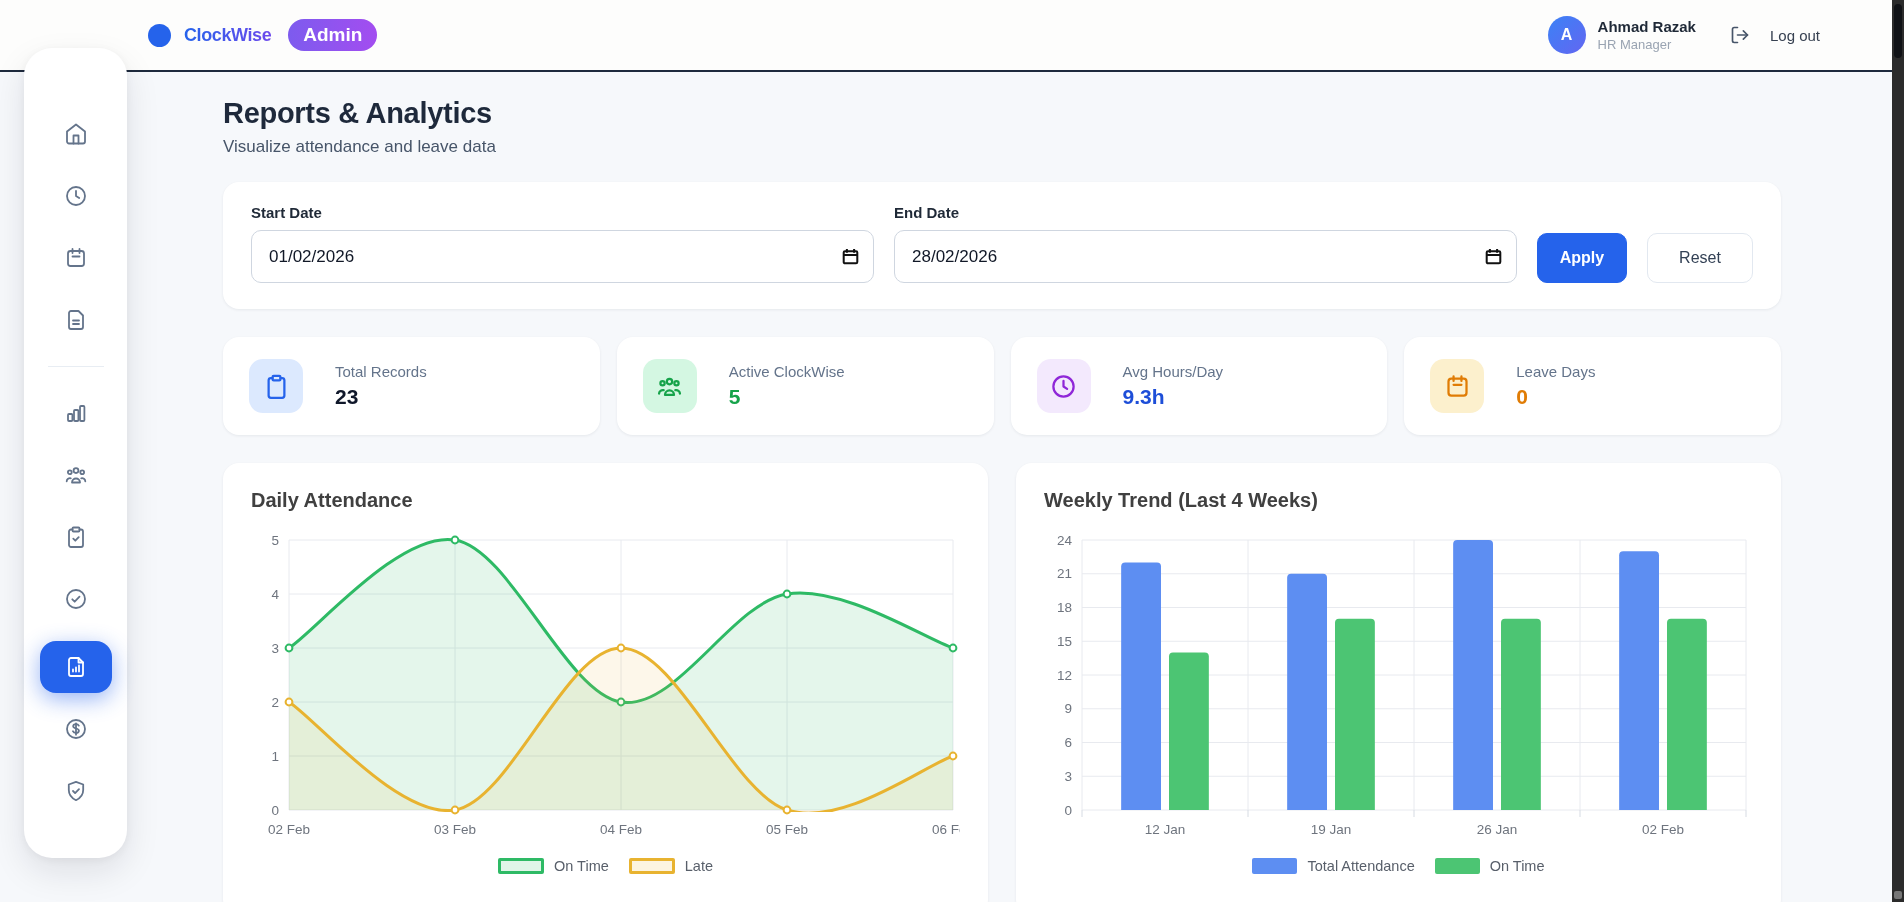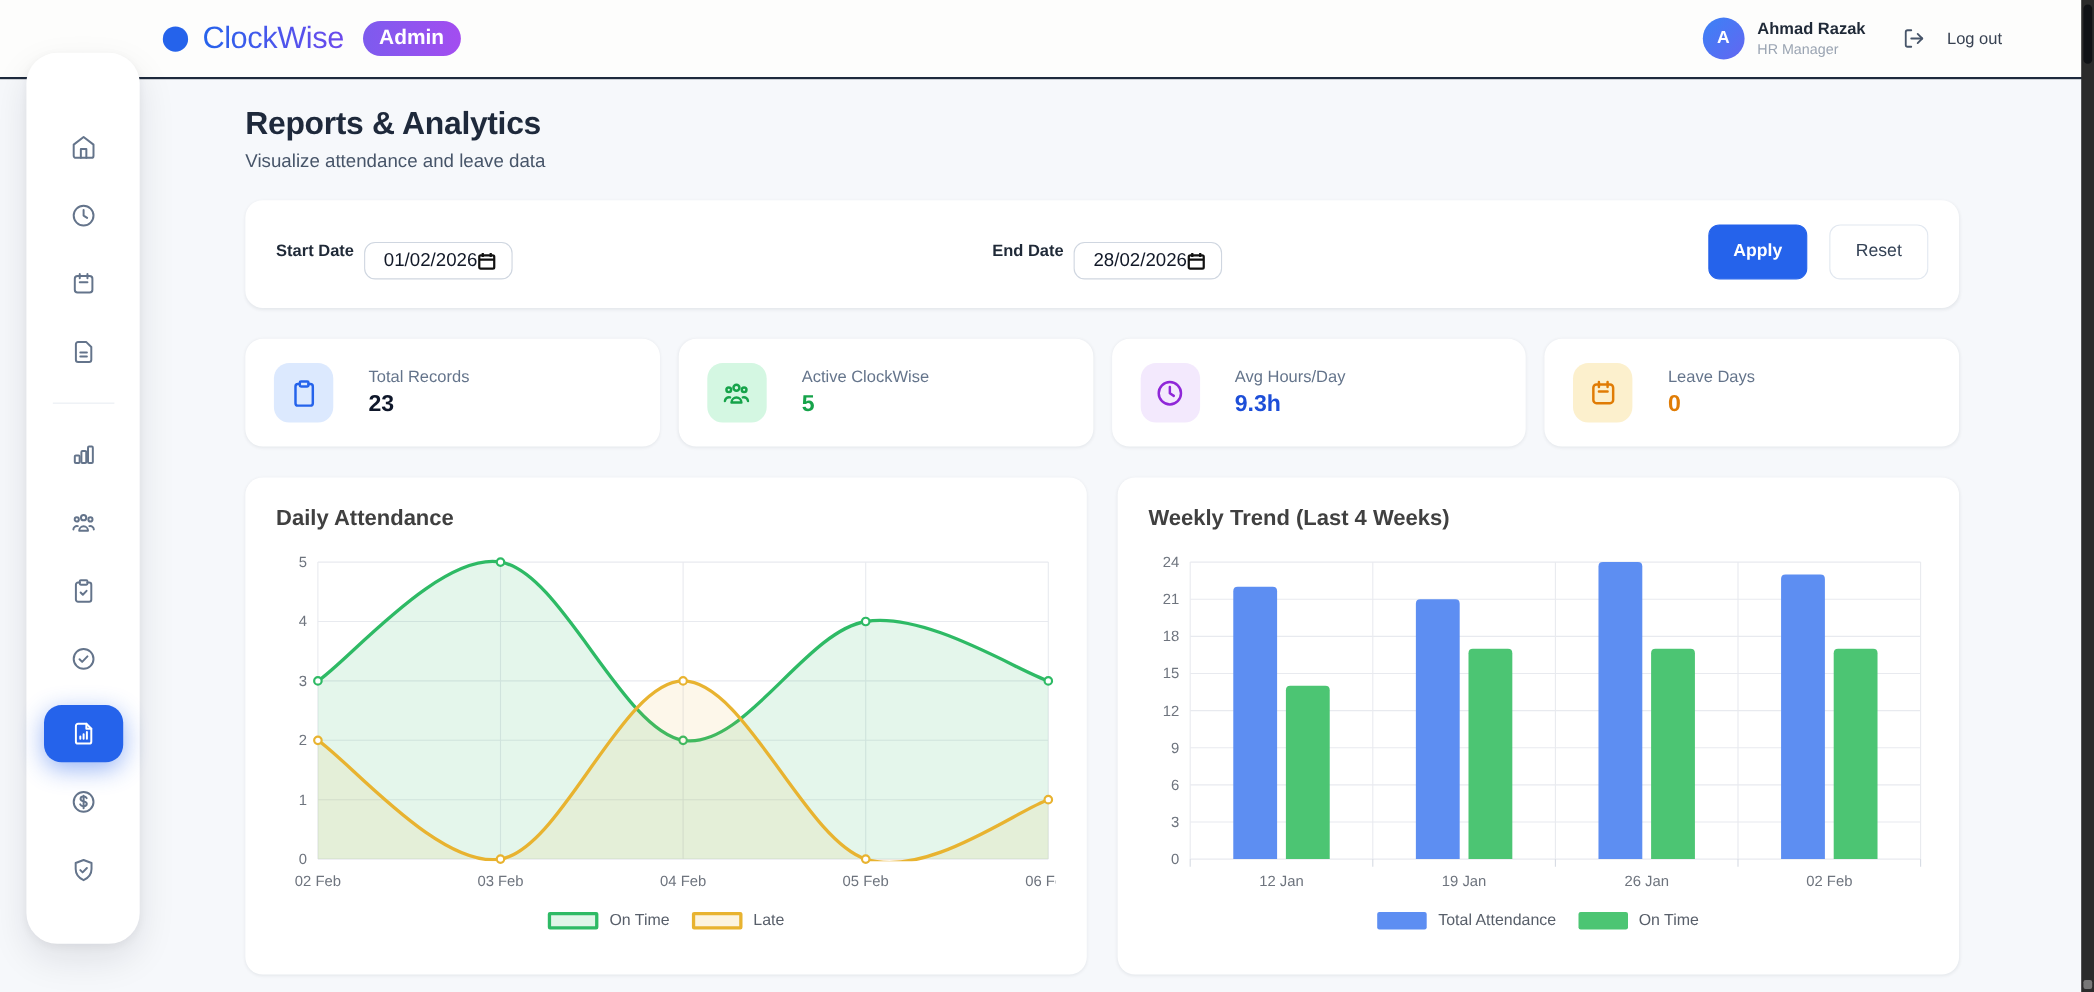--- a/index.html
+++ b/index.html
@@ -14,21 +14,21 @@
   
   .topbar {
     position:absolute; top:0; left:0; width:1904px; height:72px;
     background:#fdfdfc; border-bottom:2px solid #1e2a3d;
     display:flex; align-items:center; justify-content:space-between;
     padding:0 84px 0 148px; z-index:5;
   }
   .brand { display:flex; align-items:center; gap:13px; }
   .brand-dot { width:23px; height:23px; border-radius:50%; background:#2563eb; }
   .brand-name {
-    font-size:28px; font-weight:400; letter-spacing:-0.4px;
+    font-size:18px; font-weight:700; letter-spacing:-0.4px;
     background:linear-gradient(90deg,#2563eb,#6d4aec);
     -webkit-background-clip:text; background-clip:text; color:transparent;
   }
   .badge {
     margin-left:4px; padding:5px 15px; border-radius:999px;
     background:linear-gradient(90deg,#7d5bee,#a34df0);
     color:#fff; font-size:19px; font-weight:700;
   }
   .user-area { display:flex; align-items:center; gap:34px; }
   .user { display:flex; align-items:center; gap:12px; }
@@ -62,30 +62,30 @@
     width:72px; height:52px; border-radius:16px; background:#2563eb; color:#fff;
     box-shadow:0 6px 22px rgba(37,99,235,.48); margin-bottom:16px;
   }
   
   .main { position:absolute; left:223px; top:72px; width:1558px; }
   .page-title { font-size:29px; font-weight:800; color:#1e293b; letter-spacing:-0.3px; margin:25px 0 7px; }
   .page-subtitle { font-size:17px; color:#475569; }
   .card { background:#fff; border-radius:16px; box-shadow:0 1px 3px rgba(15,23,42,.07); }
   
   .filter-card { margin-top:25px; padding:22px 28px 26px; display:flex; gap:20px; align-items:flex-end; }
-  .field { flex:1; display:flex; flex-direction:row; gap:9px; }
+  .field { flex:1; display:flex; flex-direction:column; gap:9px; }
   .field-label { font-size:15px; font-weight:700; color:#1f2937; }
   .date-input {
-    height:34px; border:1px solid #cfd6e0; border-radius:10px; background:#fff;
+    height:53px; border:1px solid #cfd6e0; border-radius:10px; background:#fff;
     display:flex; align-items:center; justify-content:space-between;
     padding:0 14px 0 17px; font-size:17px; color:#111827; cursor:text;
   }
   .btn { height:50px; border-radius:10px; font-size:16px; font-weight:600; cursor:pointer; font-family:inherit; }
   .btn-apply { width:90px; background:#2563eb; border:1px solid #2563eb; color:#fff; }
-  .btn-reset { width:90px; background:#fff; border:1px solid #e2e8f0; color:#334155; font-weight:400; }
+  .btn-reset { width:106px; background:#fff; border:1px solid #e2e8f0; color:#334155; font-weight:400; }
   
   .stats-row { display:flex; gap:17px; margin-top:28px; }
   .stat-card { flex:1; padding:22px 26px; display:flex; align-items:center; gap:32px; }
   .tile { width:54px; height:54px; border-radius:14px; display:flex; align-items:center; justify-content:center; flex:none; }
   .tile svg { width:27px; height:27px; }
   .stat-label { font-size:15px; color:#64748b; margin-bottom:5px; }
   .stat-value { font-size:21px; font-weight:800; color:#0f172a; }
   
   .charts-row { display:flex; gap:28px; margin-top:28px; align-items:flex-start; }
   .chart-card { width:765px; height:452px; padding:26px 28px; }

